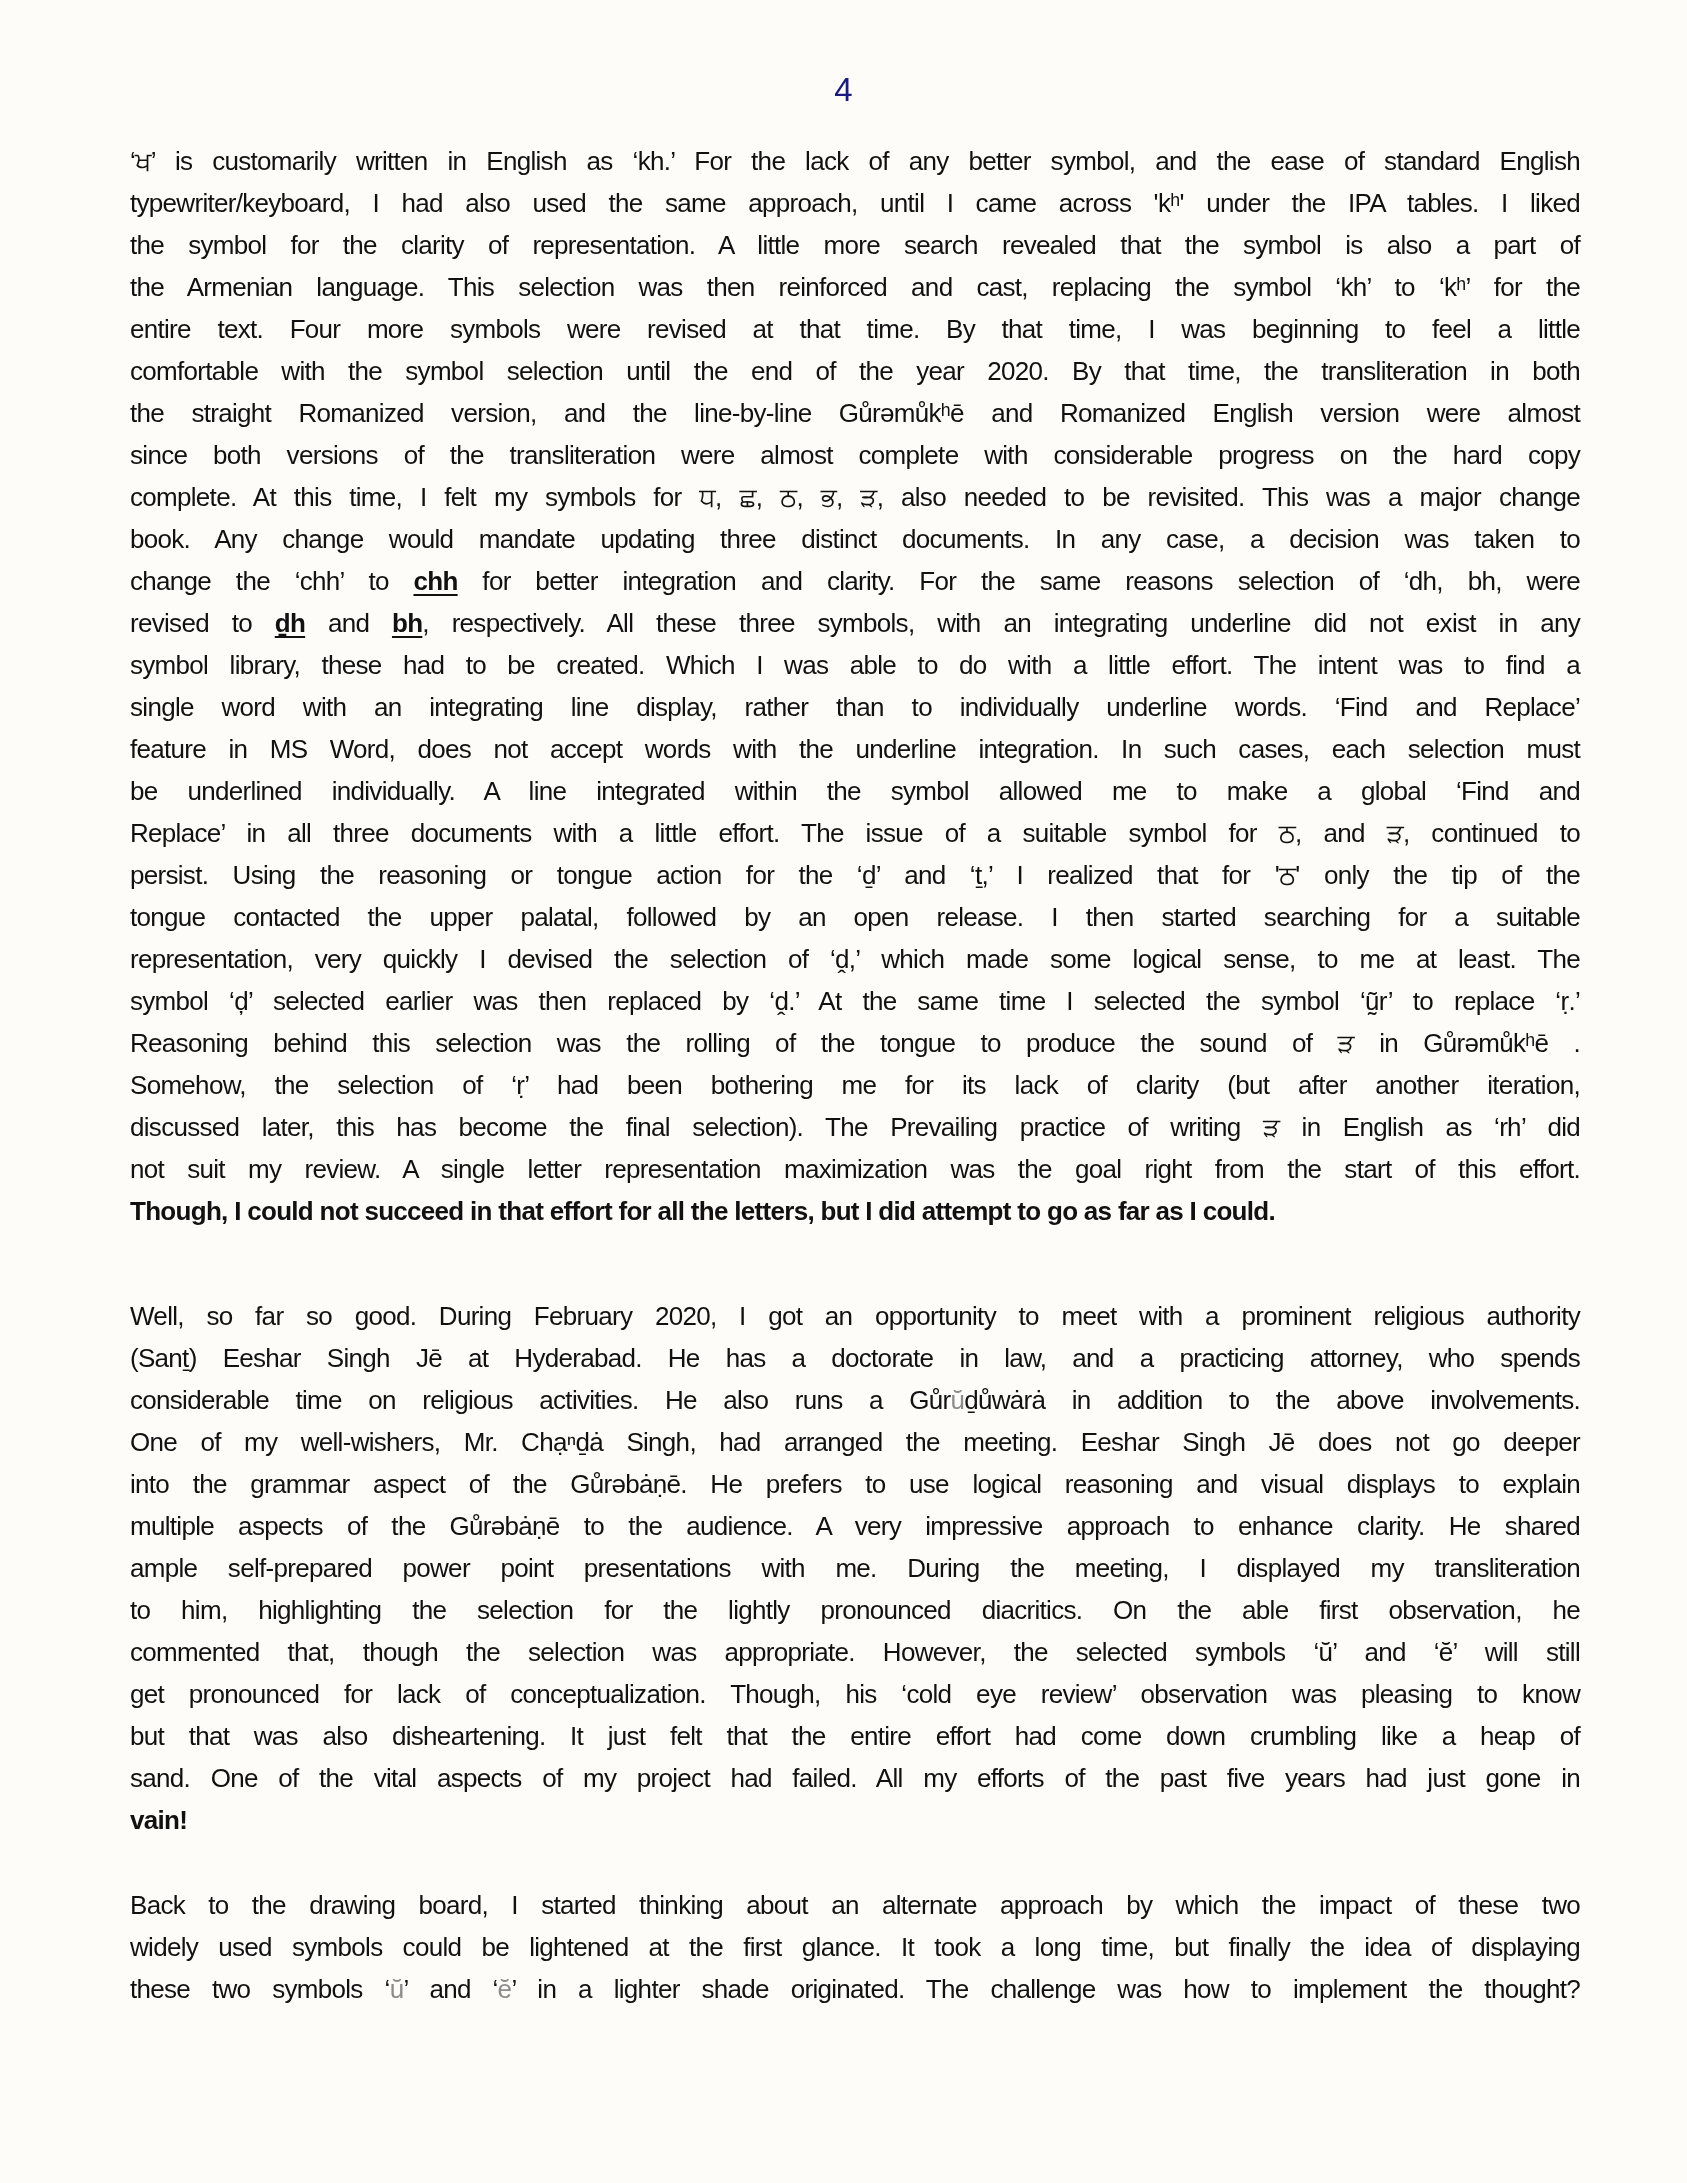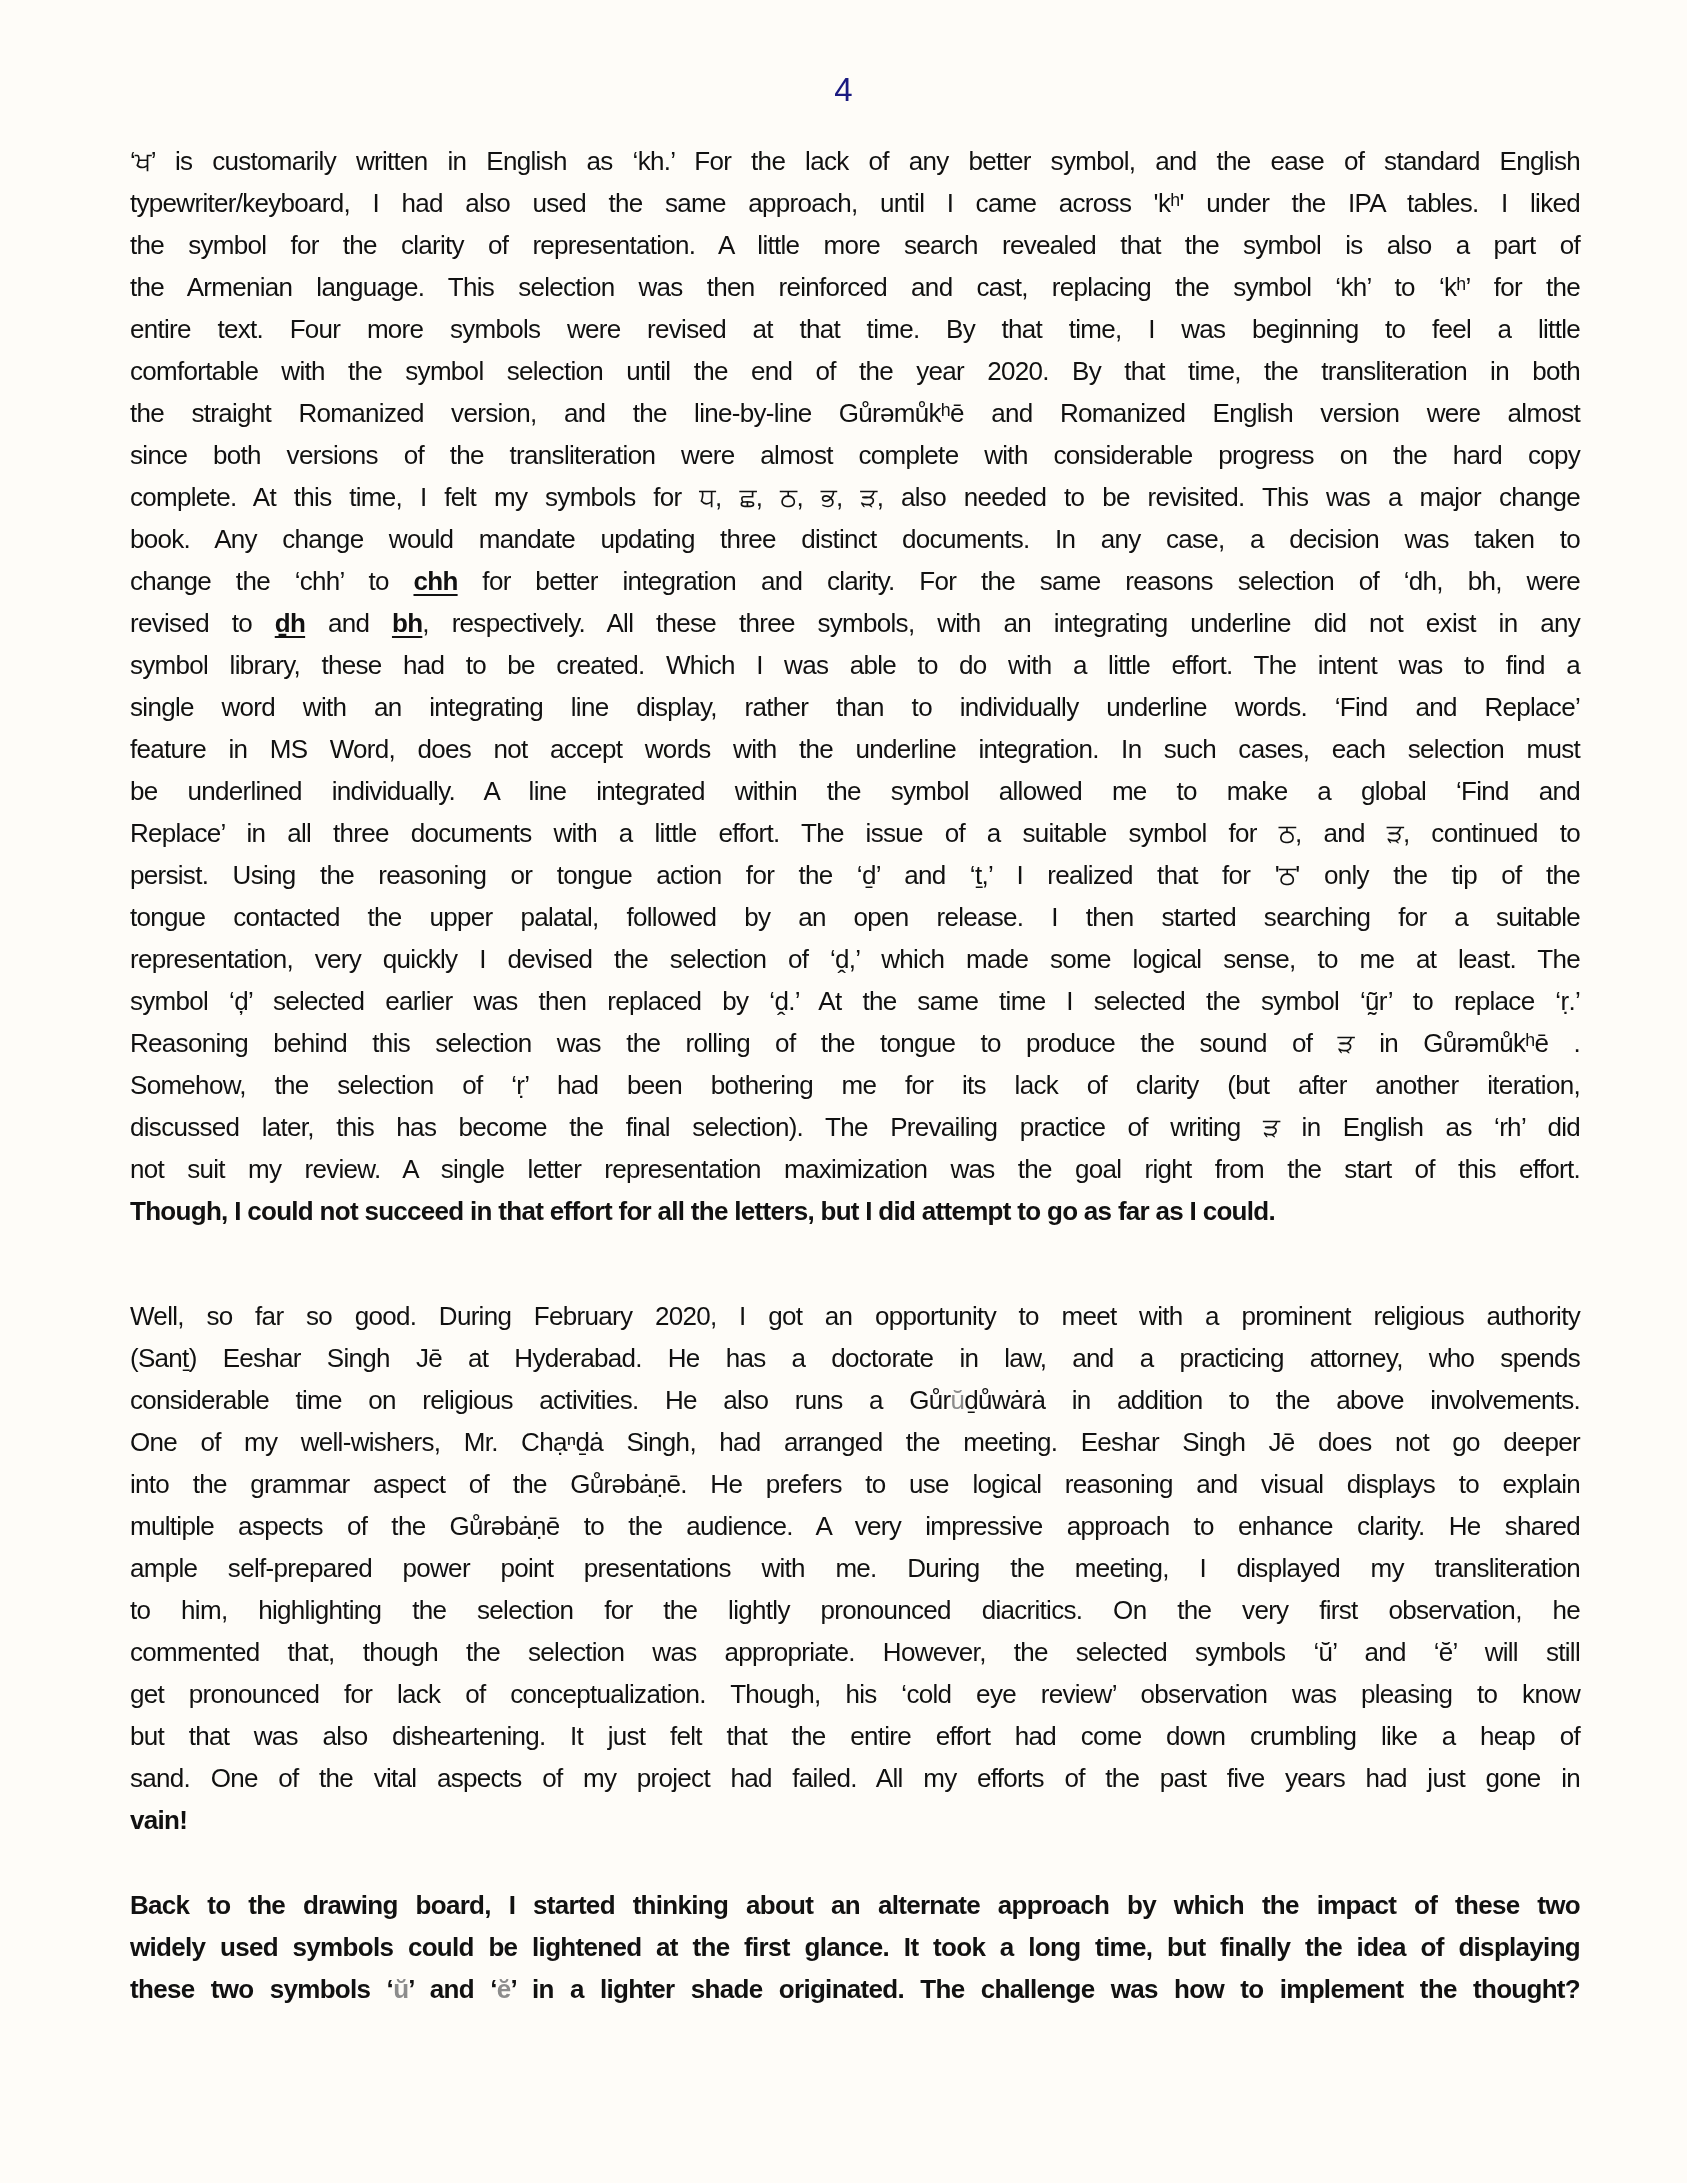--- a/index.html
+++ b/index.html
@@ -32,21 +32,21 @@
     height: 42px;
     white-space: nowrap;
     text-align: justify;
     text-align-last: justify;
   }
   .line.last { text-align-last: left; font-weight: bold; }
   .u { text-decoration: underline; text-underline-offset: 4px; text-decoration-thickness: 2px; font-weight: bold; }
   .light { color: #8c8c8c; }
   #p1 { top: 140px; }
   #p2 { top: 1295px; }
-  #p3 { top: 1884px; font-weight: bold; }
+  #p3 { top: 1884px; }
 </style>
 </head>
 <body>
 
 <div class="page-number">4</div>
 
 <div class="para" id="p1">
   <span class="line">‘ਖ’ is customarily written in English as ‘kh.’ For the lack of any better symbol, and the ease of standard English</span>
   <span class="line">typewriter/keyboard, I had also used the same approach, until I came across 'kʰ'  under the IPA tables. I liked</span>
   <span class="line">the symbol for the clarity of representation. A little more search revealed that the symbol is also a part of</span>
@@ -76,21 +76,21 @@
 </div>
 
 <div class="para" id="p2">
   <span class="line">Well, so far so good. During February 2020, I got an opportunity to meet with a prominent religious authority</span>
   <span class="line">(Sanṯ) Eeshar Singh Jē at Hyderabad. He has a doctorate in law, and a practicing attorney, who spends</span>
   <span class="line"><span>considerable time on religious activities. He also runs a Gůr</span><span class="light">ŭ</span><span>ḏůwȧrȧ in addition to the above involvements.</span></span>
   <span class="line">One of my well-wishers, Mr. Chạⁿḏȧ Singh, had arranged the meeting. Eeshar Singh Jē does not go deeper</span>
   <span class="line">into the grammar aspect of the Gůrəbȧṇē. He prefers to use logical reasoning and visual displays to explain</span>
   <span class="line">multiple aspects of the Gůrəbȧṇē to the audience. A very impressive approach to enhance clarity. He shared</span>
   <span class="line">ample self-prepared power point presentations with me. During the meeting, I displayed my transliteration</span>
-  <span class="line">to him, highlighting the selection for the lightly pronounced diacritics. On the very first observation, he</span>
+  <span class="line">to him, highlighting the selection for the lightly pronounced diacritics. On the able first observation, he</span>
   <span class="line">commented that, though the selection was appropriate. However, the selected symbols ‘ŭ’ and ‘ĕ’ will still</span>
   <span class="line">get pronounced for lack of conceptualization. Though, his ‘cold eye review’ observation was pleasing to know</span>
   <span class="line">but that was also disheartening. It just felt that the entire effort had come down crumbling like a heap of</span>
   <span class="line">sand. One of the vital aspects of my project had failed. All my efforts of the past five years had just gone in</span>
   <span class="line last">vain!</span>
 </div>
 
 <div class="para" id="p3">
   <span class="line">Back to the drawing board, I started thinking about an alternate approach by which the impact of these two</span>
   <span class="line">widely used symbols could be lightened at the first glance. It took a long time, but finally the idea of displaying</span>

